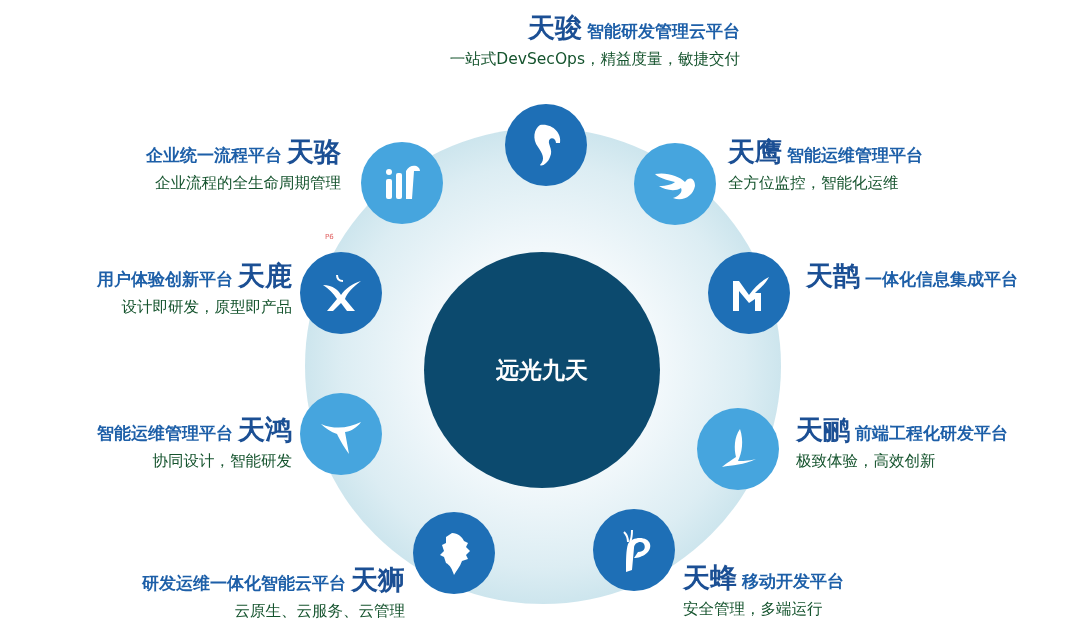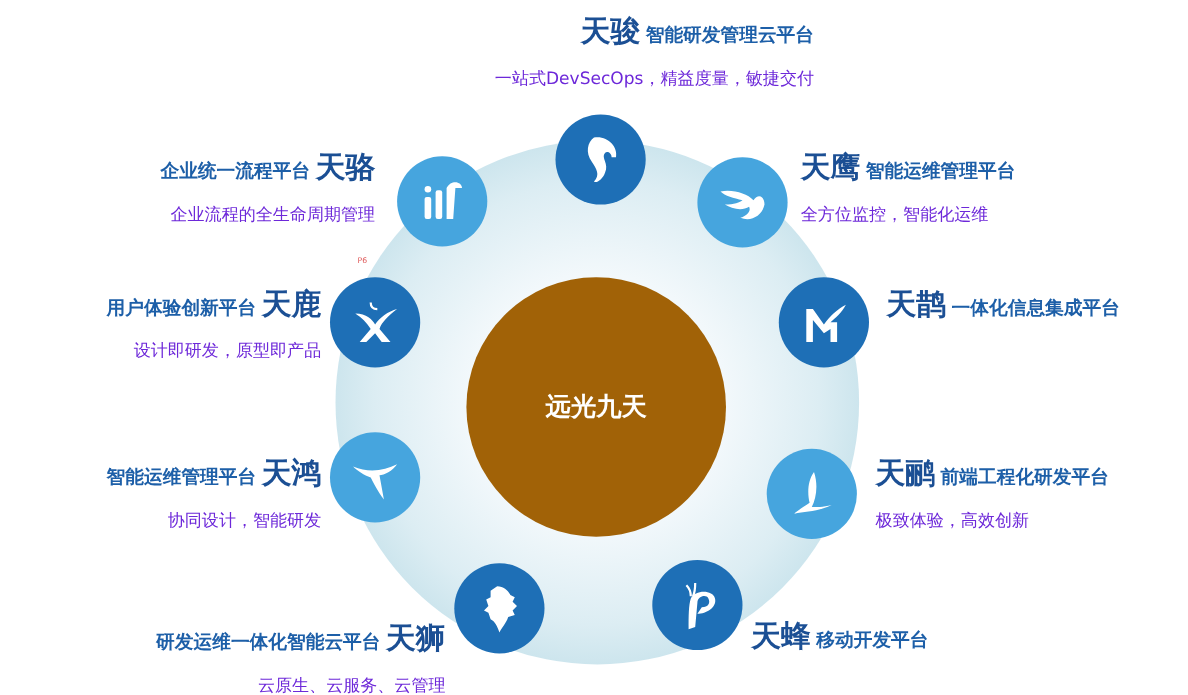--- a/index.html
+++ b/index.html
@@ -1,30 +1,30 @@
 <!DOCTYPE html>
 <html><head>
 <meta charset="utf-8">
 <style>
   html, body { margin:0; padding:0; background:#ffffff; }
   body { width:1080px; height:632px; position:relative; overflow:hidden;
          font-family: "DejaVu Sans", "Liberation Sans", sans-serif; }
   .halo { position:absolute; left:305px; top:128px; width:476px; height:476px; border-radius:50%;
           background: radial-gradient(circle at 50% 50%, #ffffff 0%, #f2f8fb 35%, #dcedf3 60%, #b9dbe6 85%, #a8d1df 100%); }
   .core { position:absolute; left:424px; top:252px; width:236px; height:236px; border-radius:50%;
-          background:#a16207; display:flex; flex-direction:column; align-items:center; justify-content:center;
+          background:#0c4a6e; display:flex; flex-direction:column; align-items:center; justify-content:center;
           color:#fff; font-weight:bold; font-size:23px; line-height:40px; text-align:center; }
   .node { position:absolute; width:82px; height:82px; border-radius:50%; display:flex; align-items:center; justify-content:center; }
   .node.dark { background:#1e6fb6; }
   .node.light { background:#46a5de; }
   .node svg { width:52px; height:52px; }
   .label { position:absolute; white-space:nowrap; }
   .label .t { color:#1d5fa8; font-weight:bold; font-size:17px; }
   .label .b { color:#1b4f94; font-weight:bold; font-size:27px; }
-  .label .s { color:#6d28d9; font-size:15.5px; display:block; margin-top:15px; }
+  .label .s { color:#14532d; font-size:15.5px; display:block; margin-top:3px; }
   .label.right { text-align:right; }
   .label.center { text-align:right; }
   .mark { position:absolute; left:325px; top:233px; color:#e06060; font-size:7px; }
 </style>
 </head>
 <body>
 
 <div class="halo"></div>
 <div class="core">
   <div>远光九天</div>
@@ -124,13 +124,14 @@
 
 <div class="node dark" style="left:593px;top:509px;">
   <svg viewBox="0 0 52 52">
       <path d="M18 48 C18 36 18 26 20 20 C24 12 40 12 42 20 C44 28 34 34 26 34 L30 28 C36 28 38 24 36 20 C34 16 26 18 26 24 L24 46 Z" fill="#fff"></path>
       <path d="M16 8 C18 10 20 14 20 18 M24 6 C24 10 24 14 22 18" stroke="#fff" stroke-width="2" fill="none"></path>
     </svg>
 </div>
 <div class="label" style="left:683px;top:560px;">
   <span class="b">天蜂</span>
   <span class="t">移动开发平台</span>
+  <span class="s">安全管理，多端运行</span>
 </div>
 
 </body></html>

